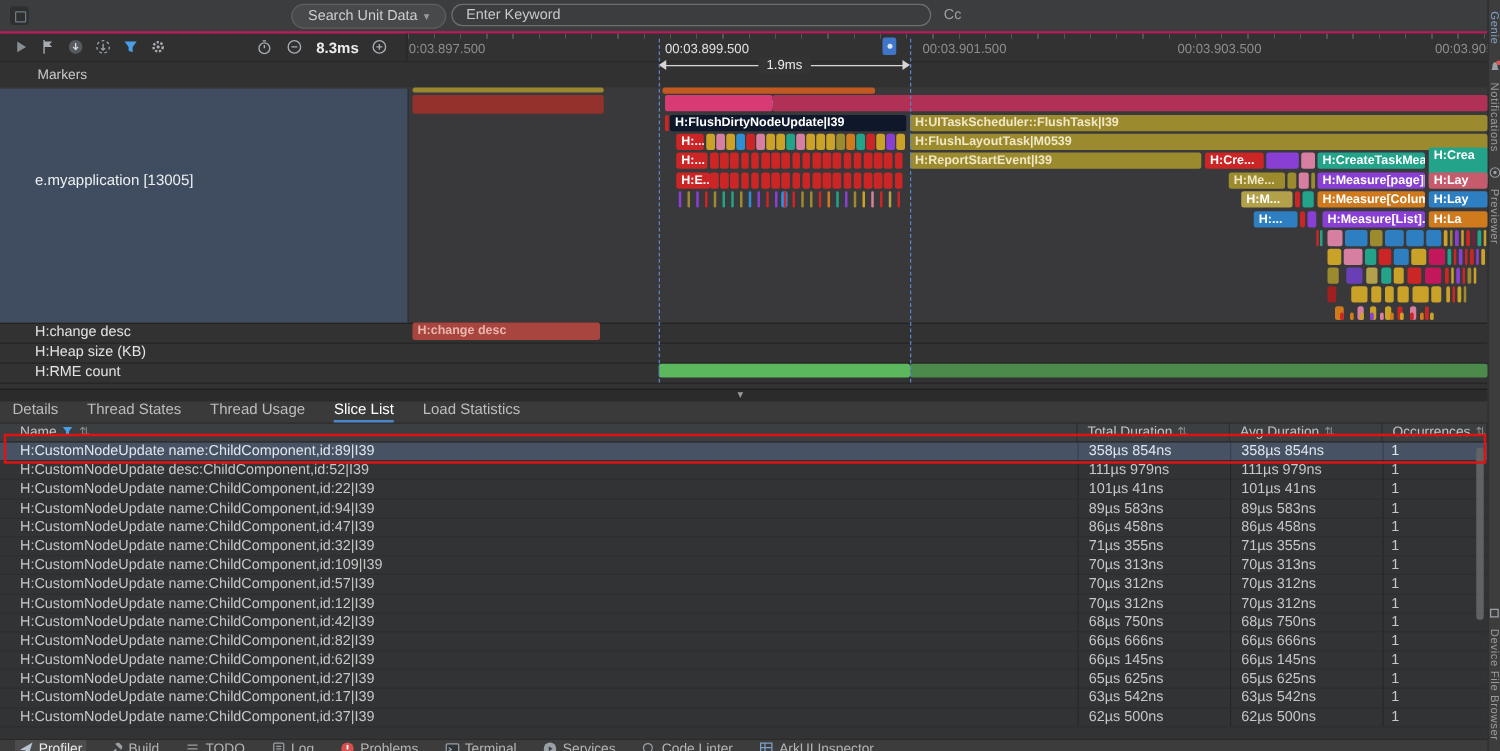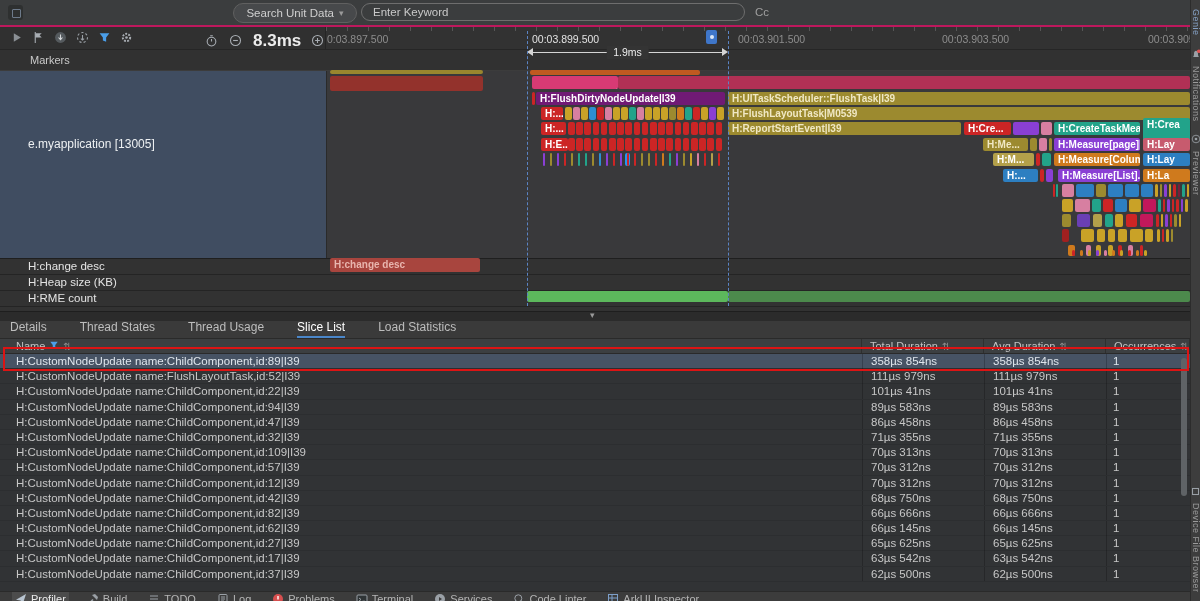--- a/index.html
+++ b/index.html
@@ -18,21 +18,21 @@
             box-sizing:border-box;display:flex;align-items:center;padding-left:11px;}
   .kw-input .ph{color:#c9c9c9;font-size:11.5px;}
   .cc{position:absolute;left:755px;top:6px;color:#9f9f9f;font-size:11.5px;}
 
   
   .toolrow{position:relative;height:22px;background:#303030;border-bottom:1px solid #262626;}
   #tb-left{position:absolute;left:10px;top:4px;display:flex;gap:8px;}
   #tb-right{position:absolute;left:205px;top:4px;display:flex;gap:10px;align-items:center;}
   .ticon{width:14px;height:14px;display:inline-block;}
   .ticon svg{display:block;}
-  .scale{color:#ececec;font-size:17px;font-weight:bold;min-width:34px;text-align:center;}
+  .scale{color:#ececec;font-size:12px;font-weight:bold;min-width:34px;text-align:center;}
   .ruler{position:absolute;left:325px;top:0;width:865px;height:22px;background:#323232;border-left:1px solid #252525;}
   .ruler::before{content:"";position:absolute;left:0;top:0;width:100%;height:4px;
                  background:repeating-linear-gradient(to right,#565656 0 1px,transparent 1px 21px);}
   .rlabel{position:absolute;top:6px;font-size:10.5px;color:#8d8d8d;white-space:nowrap;}
   .rlabel.bright{color:#e2e2e2;}
 
   
   .markersrow{position:relative;height:20px;background:#313131;border-bottom:1px solid #3c3c3c;}
   .mlabel{position:absolute;left:30px;top:4px;font-size:11px;color:#c9c9c9;}
 
@@ -44,21 +44,21 @@
   
   .btracks{height:52px;background:#323232;border-top:1px solid #1f1f1f;}
   .crow{height:16px;border-bottom:1px solid #242424;position:relative;box-sizing:border-box;}
   .clabel{position:absolute;left:28px;top:1px;font-size:11.5px;color:#e4e4e4;}
 
   
   .splitter{position:relative;height:9px;background:#2b2b2b;border-top:1px solid #1e1e1e;}
   .splitter .handle{position:absolute;left:590px;top:-2px;color:#9a9a9a;font-size:9px;}
 
   
-  .tabbar{height:18px;background:#3a3a3a;display:flex;align-items:flex-end;padding-left:10px;gap:33px;border-bottom:1px solid #2a2a2a;box-sizing:border-box;}
+  .tabbar{height:18px;background:#3a3a3a;display:flex;align-items:flex-end;padding-left:10px;gap:23px;border-bottom:1px solid #2a2a2a;box-sizing:border-box;}
   .tab{font-size:12px;color:#bdbdbd;padding-bottom:2px;border-bottom:2px solid transparent;white-space:nowrap;}
   .tab.selected{color:#ffffff;border-bottom-color:#4a86c9;}
 
   
   .thead{height:15px;background:#3c3f41;display:grid;grid-template-columns:862px 122px 122px 84px;
          font-size:11px;color:#c3c3c3;border-bottom:1px solid #2a2a2a;box-sizing:border-box;}
   .thead .hc{display:flex;align-items:center;gap:4px;border-right:1px solid #2f2f2f;padding-left:8px;overflow:hidden;}
   .thead .hc:first-child{padding-left:16px;}
   .thead .arrows{color:#8d8d8d;font-size:10px;}
   .tbody{position:relative;height:237px;overflow:hidden;background:#313335;}
@@ -247,21 +247,21 @@
 
     <div class="tbody" id="tbody">
       <div class="vscroll"></div>
         <div class="trow selected">
           <div class="c0">H:CustomNodeUpdate name:ChildComponent,id:89|I39</div>
           <div class="c1">358µs 854ns</div>
           <div class="c2">358µs 854ns</div>
           <div class="c3">1</div>
         </div>
         <div class="trow">
-          <div class="c0">H:CustomNodeUpdate name:FlushLayoutTask,id:52|I39</div>
+          <div class="c0">H:CustomNodeUpdate desc:ChildComponent,id:52|I39</div>
           <div class="c1">111µs 979ns</div>
           <div class="c2">111µs 979ns</div>
           <div class="c3">1</div>
         </div>
         <div class="trow">
           <div class="c0">H:CustomNodeUpdate name:ChildComponent,id:22|I39</div>
           <div class="c1">101µs 41ns</div>
           <div class="c2">101µs 41ns</div>
           <div class="c3">1</div>
         </div>
@@ -457,21 +457,21 @@
     </div>
     <div class="bookmark"></div>
     <div class="uitext">H:UIVsyncTask[timestamp:67097116559343][vsyncID:26610][instanceID:100000]|M0539</div>
     <div class="redbox"></div>
   <div class="fbar" style="left: 330px; top: 70px; width: 153px; height: 4px; background: rgb(153, 134, 46);"></div>
       <div class="fbar" style="left: 330px; top: 76px; width: 153px; height: 15px; background: rgb(147, 50, 44);"></div>
       <div class="fbar" style="left: 530px; top: 70px; width: 170px; height: 5px; background: rgb(192, 90, 32);"></div>
       <div class="fbar" style="left: 532px; top: 76px; width: 86px; height: 13px; background: rgb(216, 58, 116);"></div>
       <div class="fbar" style="left: 618px; top: 76px; width: 572px; height: 13px; background: rgb(177, 48, 85);"></div>
       <div class="fbar" style="left: 532px; top: 92px; width: 3px; height: 13px; background: rgb(204, 37, 37);"></div>
-      <div class="fbar lbl" style="left: 536px; top: 92px; width: 189px; height: 13px; background: #701a75; color: rgb(255, 255, 255);">H:FlushDirtyNodeUpdate|I39</div>
+      <div class="fbar lbl" style="left: 536px; top: 92px; width: 189px; height: 13px; background: #0f172a; color: rgb(255, 255, 255);">H:FlushDirtyNodeUpdate|I39</div>
       <div class="fbar lbl" style="left: 728px; top: 92px; width: 462px; height: 13px; background: rgb(156, 138, 47); color: rgb(240, 232, 196);">H:UITaskScheduler::FlushTask|I39</div>
       <div class="fbar lbl" style="left: 541px; top: 107px; width: 22px; height: 13px; background: rgb(204, 37, 37); color: rgb(255, 255, 255);">H:...</div>
       <div class="fbar lbl" style="left: 728px; top: 107px; width: 462px; height: 13px; background: rgb(156, 138, 47); color: rgb(240, 232, 196);">H:FlushLayoutTask|M0539</div>
       <div class="fbar lbl" style="left: 541px; top: 122px; width: 25px; height: 13px; background: rgb(204, 37, 37); color: rgb(255, 255, 255);">H:...</div>
       <div class="fbar lbl" style="left: 728px; top: 122px; width: 233px; height: 13px; background: rgb(156, 138, 47); color: rgb(240, 232, 196);">H:ReportStartEvent|I39</div>
       <div class="fbar lbl" style="left: 964px; top: 122px; width: 47px; height: 13px; background: rgb(204, 37, 37); color: rgb(255, 255, 255);">H:Cre...</div>
       <div class="fbar" style="left: 1013px; top: 122px; width: 26px; height: 13px; background: rgb(138, 63, 212);"></div>
       <div class="fbar" style="left: 1041px; top: 122px; width: 11px; height: 13px; background: rgb(215, 127, 161);"></div>
       <div class="fbar lbl" style="left: 1054px; top: 122px; width: 86px; height: 13px; background: rgb(34, 163, 138); color: rgb(255, 255, 255);">H:CreateTaskMeasu...</div>
       <div class="fbar lbl" style="left: 1143px; top: 118px; width: 47px; height: 30px; background: rgb(34, 163, 138); color: rgb(255, 255, 255);">H:Crea</div>

